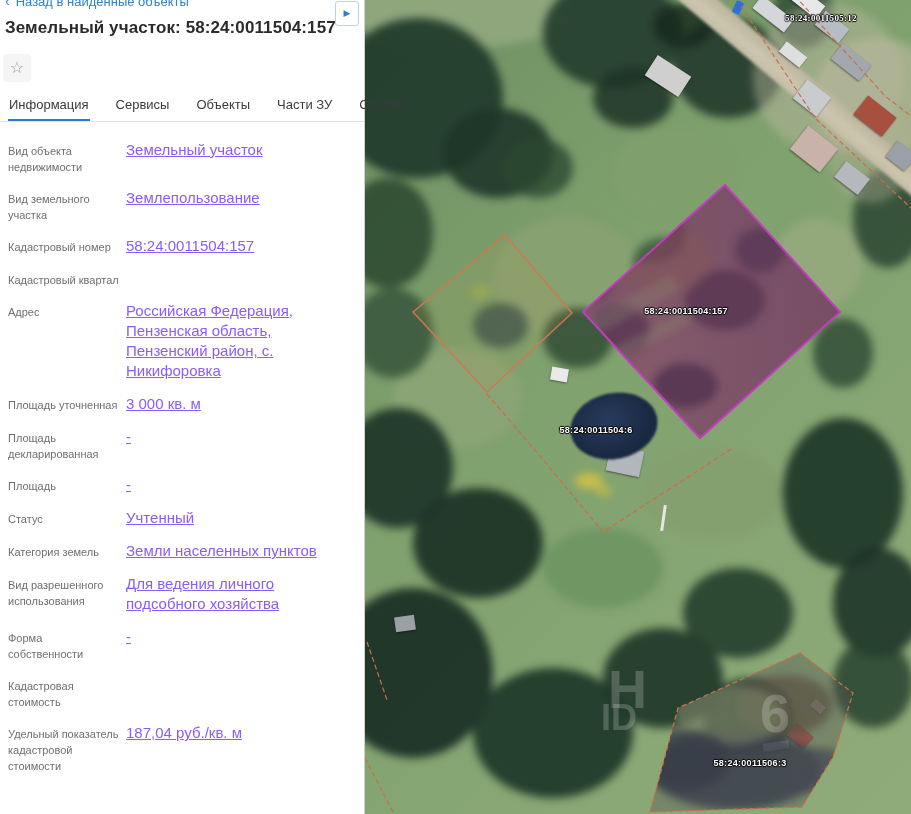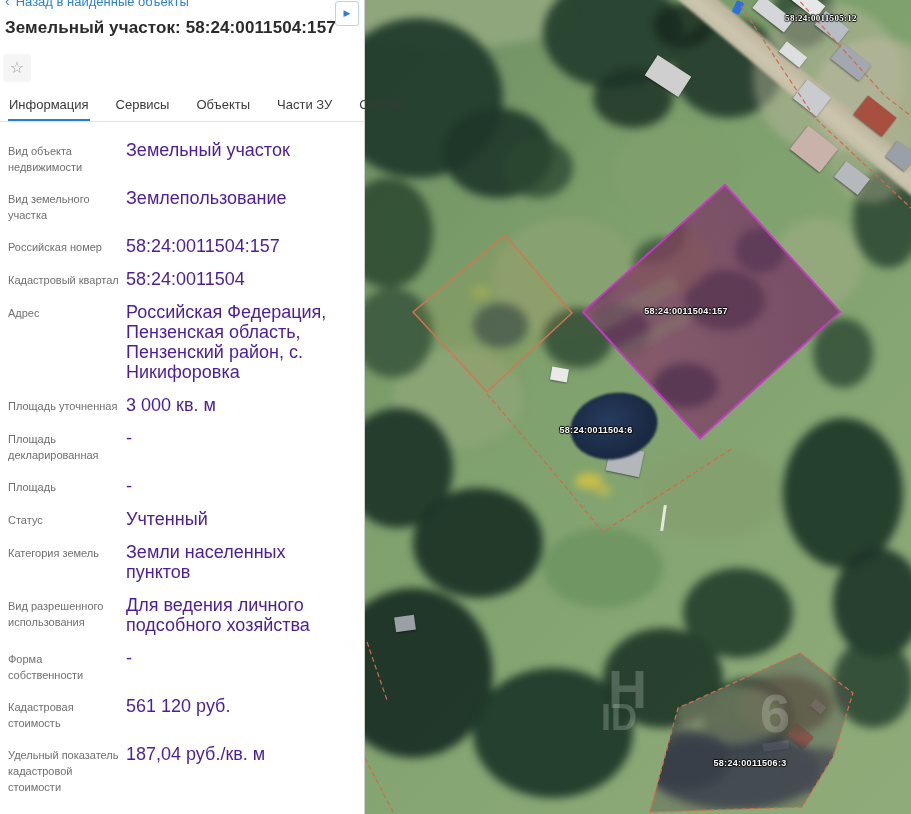--- a/index.html
+++ b/index.html
@@ -22,21 +22,21 @@
           align-items:flex-end; gap:25px; padding-left:8px; border-bottom:1px solid #e2e2e2; }
   .tab { font-size:13px; color:#3a3a3a; background:none; border:none; cursor:pointer;
          padding:0 1px 9px 1px; white-space:nowrap; }
   .tab.active { border-bottom:2px solid #2b7cd3; padding-bottom:7px; }
   .tabs-more { position:absolute; right:5px; top:1px; width:24px; height:25px; background:#fff;
          border:1px solid #b5d2ee; border-radius:3px; color:#2b7cd3; font-size:9px;
          cursor:pointer; line-height:23px; text-align:center; }
   .fields { position:absolute; top:140px; left:8px; right:10px; }
   .frow { display:grid; grid-template-columns:112px 1fr; column-gap:6px; margin-bottom:13px; }
   .flabel { font-size:11px; line-height:16px; color:#6f6f6f; padding-top:3px; }
-  .fvalue { font-size:18px; line-height:20px; color:#4c1d95; }
+  .fvalue { font-size:15px; line-height:20px; color:#8b5cf6;text-decoration:underline; }
 
   
   .map { position:absolute; left:365px; top:0; width:546px; height:814px; overflow:hidden;
          background:linear-gradient(135deg,#6e8e62 0%,#7da06c 35%,#86a673 65%,#8fab79 100%);
          cursor:crosshair; }
   .blobs { position:absolute; inset:-12px; filter:blur(4px); }
   .blob { position:absolute; border-radius:50%; }
   .road { position:absolute; left:299px; top:-12px; width:26px; height:325px;
           transform-origin:top left; transform:rotate(-50deg);
           background:linear-gradient(to right,#c3bda6,#ccc6ae 40%,#bab49c); filter:blur(1.5px); }
@@ -91,26 +91,25 @@
     <div class="fields" id="fieldlist">
         <div class="frow">
           <div class="flabel">Вид объекта недвижимости</div>
           <div class="fvalue">Земельный участок</div>
         </div>
         <div class="frow">
           <div class="flabel">Вид земельного участка</div>
           <div class="fvalue">Землепользование</div>
         </div>
         <div class="frow">
-          <div class="flabel">Российская номер</div>
+          <div class="flabel">Кадастровый номер</div>
           <div class="fvalue">58:24:0011504:157</div>
         </div>
         <div class="frow">
           <div class="flabel">Кадастровый квартал</div>
-          <div class="fvalue">58:24:0011504</div>
         </div>
         <div class="frow">
           <div class="flabel">Адрес</div>
           <div class="fvalue">Российская Федерация, Пензенская область, Пензенский район, с. Никифоровка</div>
         </div>
         <div class="frow">
           <div class="flabel">Площадь уточненная</div>
           <div class="fvalue">3 000 кв. м</div>
         </div>
         <div class="frow">
@@ -132,21 +131,20 @@
         <div class="frow">
           <div class="flabel">Вид разрешенного использования</div>
           <div class="fvalue">Для ведения личного подсобного хозяйства</div>
         </div>
         <div class="frow">
           <div class="flabel">Форма собственности</div>
           <div class="fvalue">-</div>
         </div>
         <div class="frow">
           <div class="flabel">Кадастровая стоимость</div>
-          <div class="fvalue">561 120 руб.</div>
         </div>
         <div class="frow">
           <div class="flabel">Удельный показатель кадастровой стоимости</div>
           <div class="fvalue">187,04 руб./кв. м</div>
         </div>
       </div>
   </aside>
 
   <div class="map" id="mapc">
     <div class="blobs" id="terrain">

